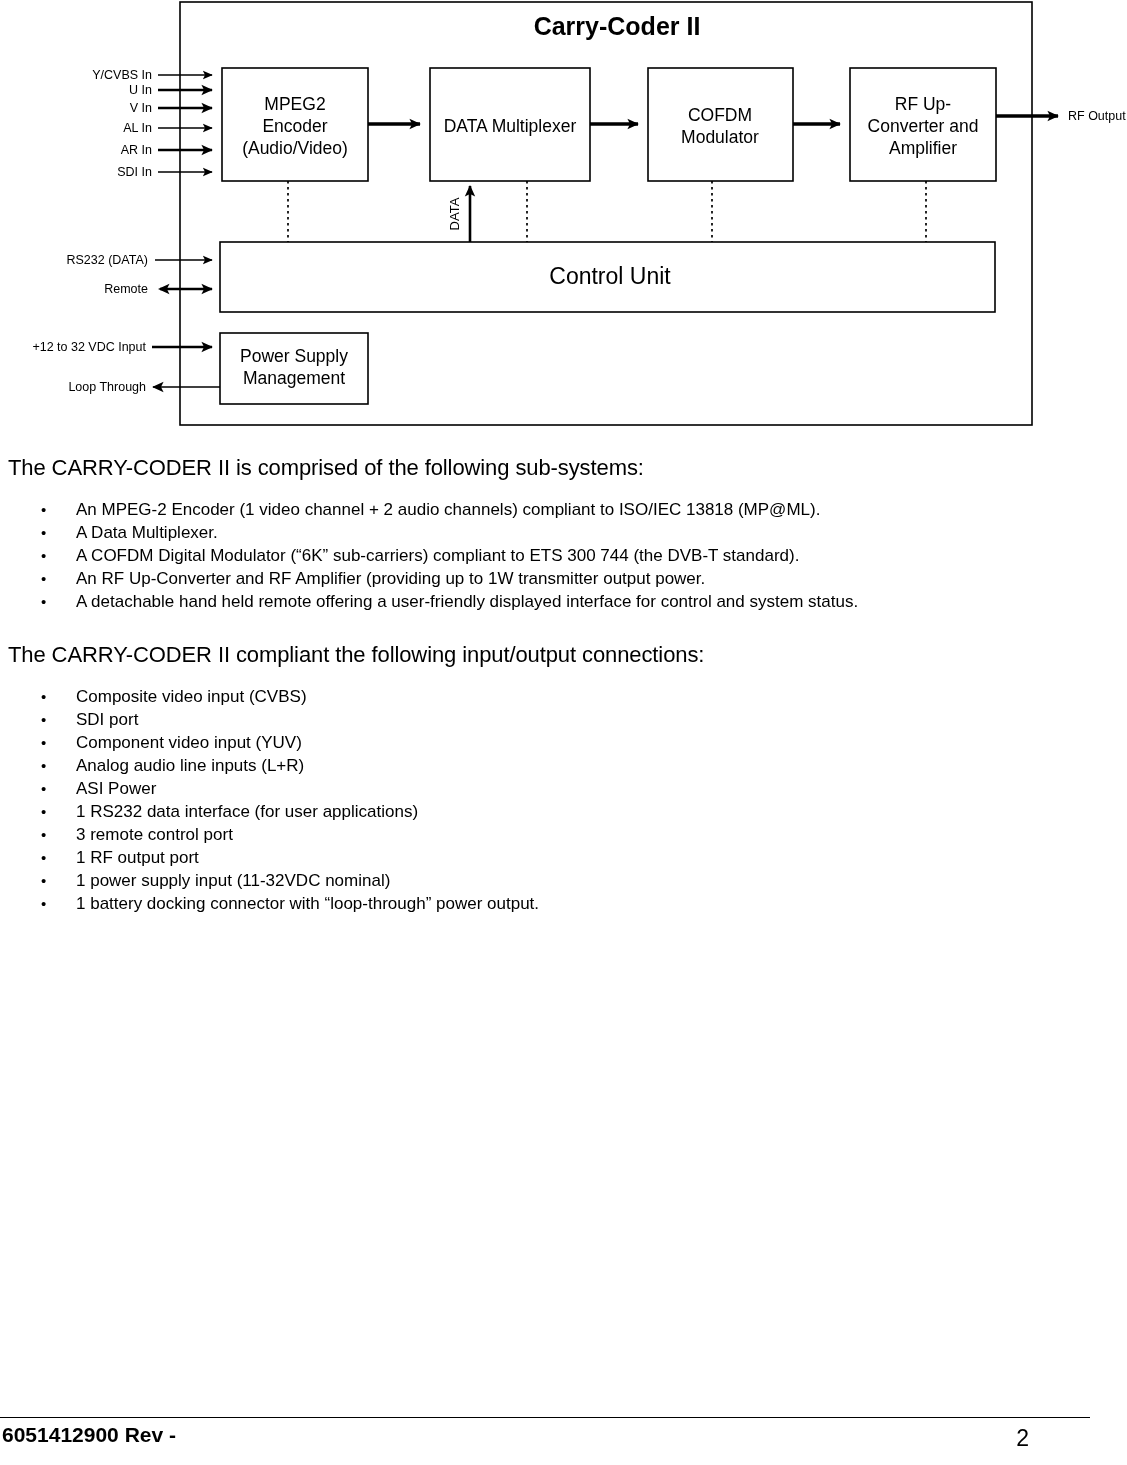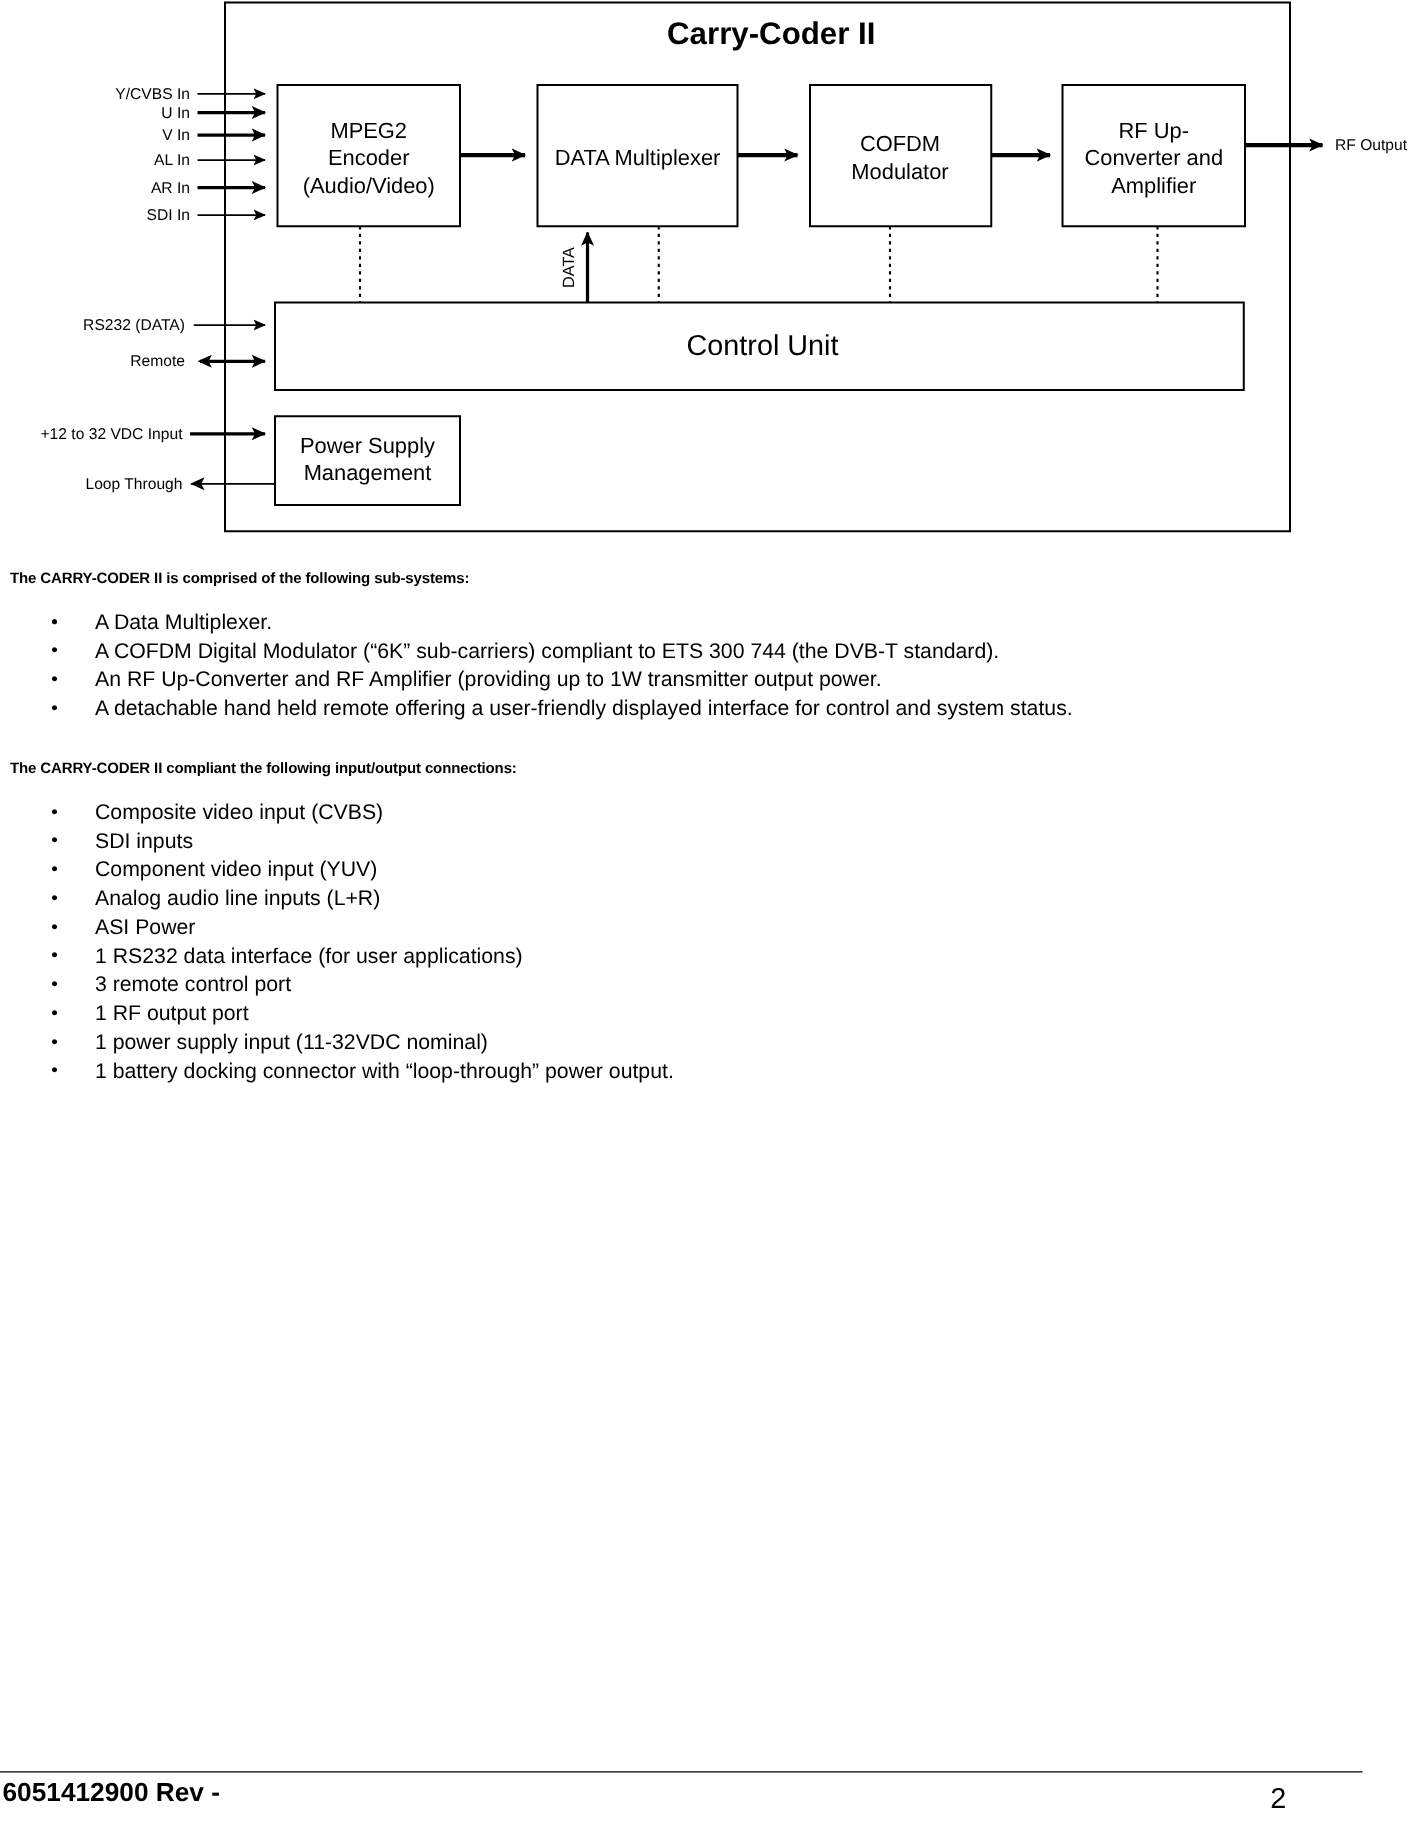--- a/index.html
+++ b/index.html
@@ -88,22 +88,22 @@
   }
 
   
   #content {
     position: absolute;
     left: 0;
     top: 455px;
     width: 1127px;
   }
   .section-heading {
-    font-size: 12px;
-    font-weight: bold;
+    font-size: 22px;
+    font-weight: normal;
     margin: 0 0 0 8px;
     padding: 0;
     letter-spacing: -0.1px;
   }
   .heading-spacer-top { margin-top: 28px; }
 
   ul.bullets {
     list-style: none;
     margin: 18px 0 0 0;
     padding: 0;
@@ -244,32 +244,32 @@
     <text class="dg-text dg-io-label" x="146" y="391">Loop Through</text>
     <line class="dg-line-thin" x1="220" y1="387" x2="153" y2="387" marker-end="url(#ah-thick)"></line>
   </svg>
 </div>
 
 <div id="content">
 
   <p class="section-heading">The CARRY-CODER II is comprised of the following sub-systems:</p>
 
   <ul class="bullets" id="list-1">
-      <li><span class="bullet-dot">•</span></li>
+      <li><span class="bullet-dot">•</span><span>An MPEG-2 Encoder (1 video channel + 2 audio channels) compliant to ISO/IEC 13818 (MP@ML).</span></li>
       <li><span class="bullet-dot">•</span><span>A Data Multiplexer.</span></li>
       <li><span class="bullet-dot">•</span><span>A COFDM Digital Modulator (“6K” sub-carriers) compliant to ETS 300 744 (the DVB-T standard).</span></li>
       <li><span class="bullet-dot">•</span><span>An RF Up-Converter and RF Amplifier (providing up to 1W transmitter output power.</span></li>
       <li><span class="bullet-dot">•</span><span>A detachable hand held remote offering a user-friendly displayed interface for control and system status.</span></li>
     </ul>
 
   <p class="section-heading heading-spacer-top">The CARRY-CODER II compliant the following input/output connections:</p>
 
   <ul class="bullets" id="list-2">
       <li><span class="bullet-dot">•</span><span>Composite video input (CVBS)</span></li>
-      <li><span class="bullet-dot">•</span><span>SDI inputs</span></li>
+      <li><span class="bullet-dot">•</span><span>SDI port</span></li>
       <li><span class="bullet-dot">•</span><span>Component video input (YUV)</span></li>
       <li><span class="bullet-dot">•</span><span>Analog audio line inputs (L+R)</span></li>
       <li><span class="bullet-dot">•</span><span>ASI Power</span></li>
       <li><span class="bullet-dot">•</span><span>1 RS232 data interface (for user applications)</span></li>
       <li><span class="bullet-dot">•</span><span>3 remote control port</span></li>
       <li><span class="bullet-dot">•</span><span>1 RF output port</span></li>
       <li><span class="bullet-dot">•</span><span>1 power supply input (11-32VDC nominal)</span></li>
       <li><span class="bullet-dot">•</span><span>1 battery docking connector with “loop-through” power output.</span></li>
     </ul>
 

